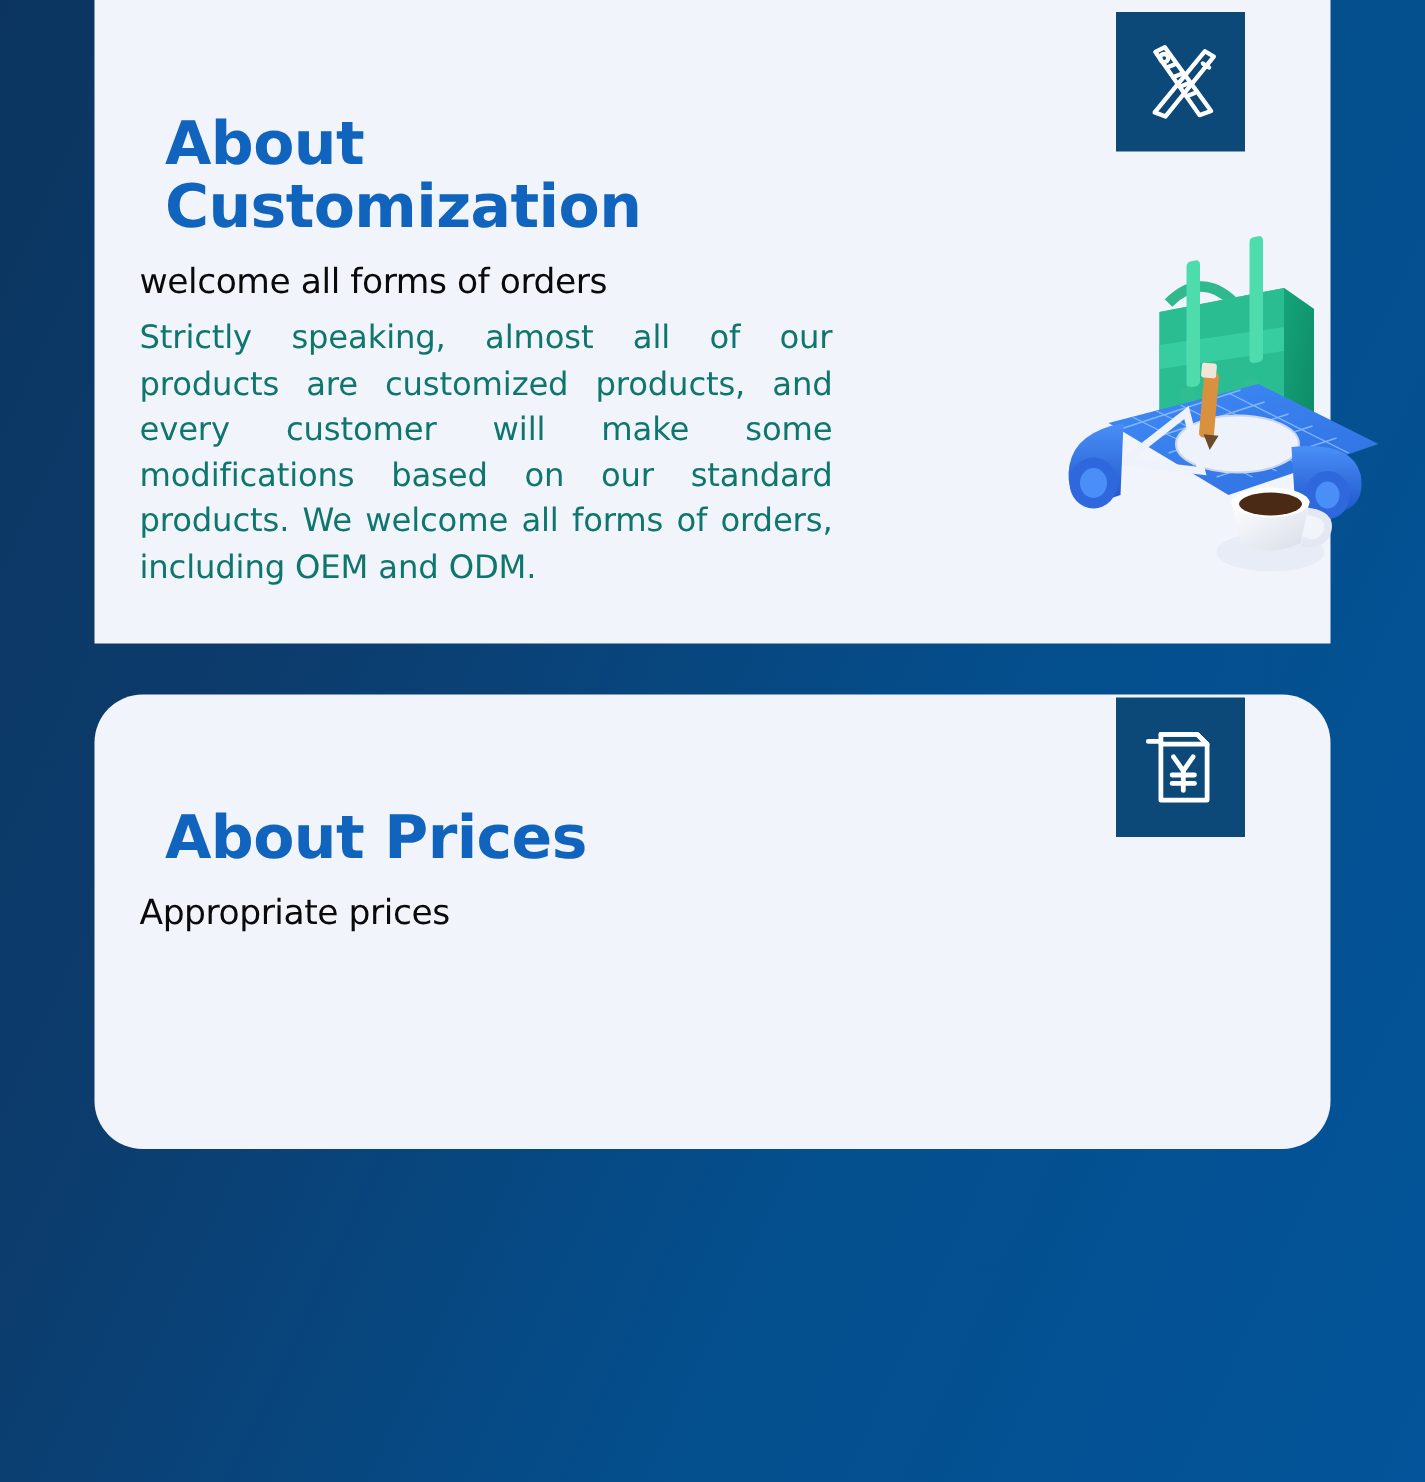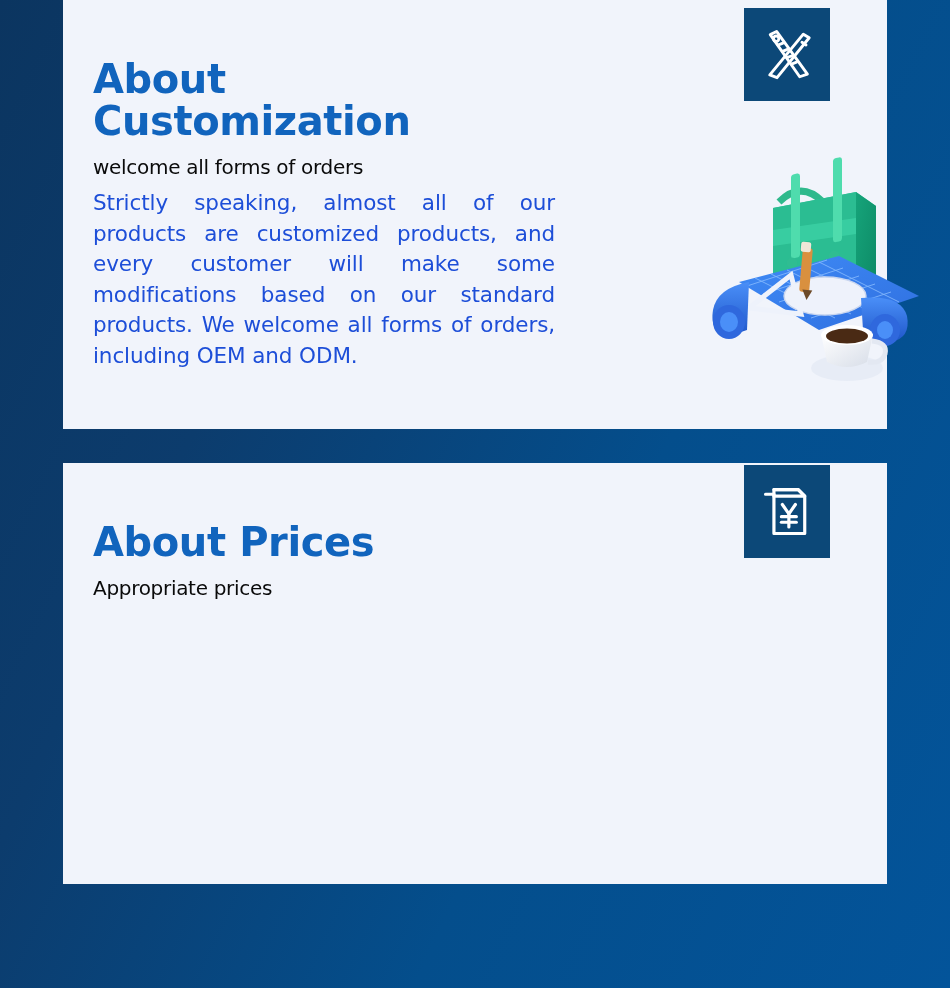--- a/index.html
+++ b/index.html
@@ -21,21 +21,21 @@
     overflow: hidden;
   }
 
   
   .card {
     position: absolute;
     background: #f1f4fb;
     box-sizing: border-box;
   }
   #card-customization { left: 63px; top: 0px; width: 824px; height: 429px; }
-  #card-prices        { left: 63px; top: 463px; width: 824px; height: 421px; }
+  #card-prices        { left: 63px; top: 463px; width: 824px; height: 303px; border-radius: 32px; }
 
   
   .icon-badge {
     position: absolute;
     width: 86px;
     height: 93px;
     background: #0c4878;
     display: flex;
     align-items: center;
     justify-content: center;
@@ -47,40 +47,40 @@
   
   .text-col {
     position: absolute;
     left: 30px;
     width: 462px;
   }
   #card-customization .text-col { top: 58px; }
   #card-prices .text-col { top: 58px; }
 
   .card-title {
-    margin: 0;
+    margin: 17px;
     color: #1164bd;
     font-family: "DejaVu Sans", sans-serif;
     font-weight: bold;
     font-size: 40px;
     line-height: 1.05;
     letter-spacing: -0.4px;
   }
   .card-subtitle {
     margin: 14px 0 0 0;
     color: #0a0a0a;
     font-family: "DejaVu Sans", sans-serif;
     font-weight: normal;
-    font-size: 20px;
+    font-size: 23px;
     line-height: 1.1;
     letter-spacing: -0.3px;
   }
   .card-body {
     margin: 10px 0 0 0;
-    color: #1d4ed8;
+    color: #0f766e;
     font-family: "DejaVu Sans", sans-serif;
     font-size: 21.5px;
     line-height: 30.5px;
     text-align: justify;
     text-justify: inter-word;
     letter-spacing: -0.1px;
   }
 
   
   .illo {

